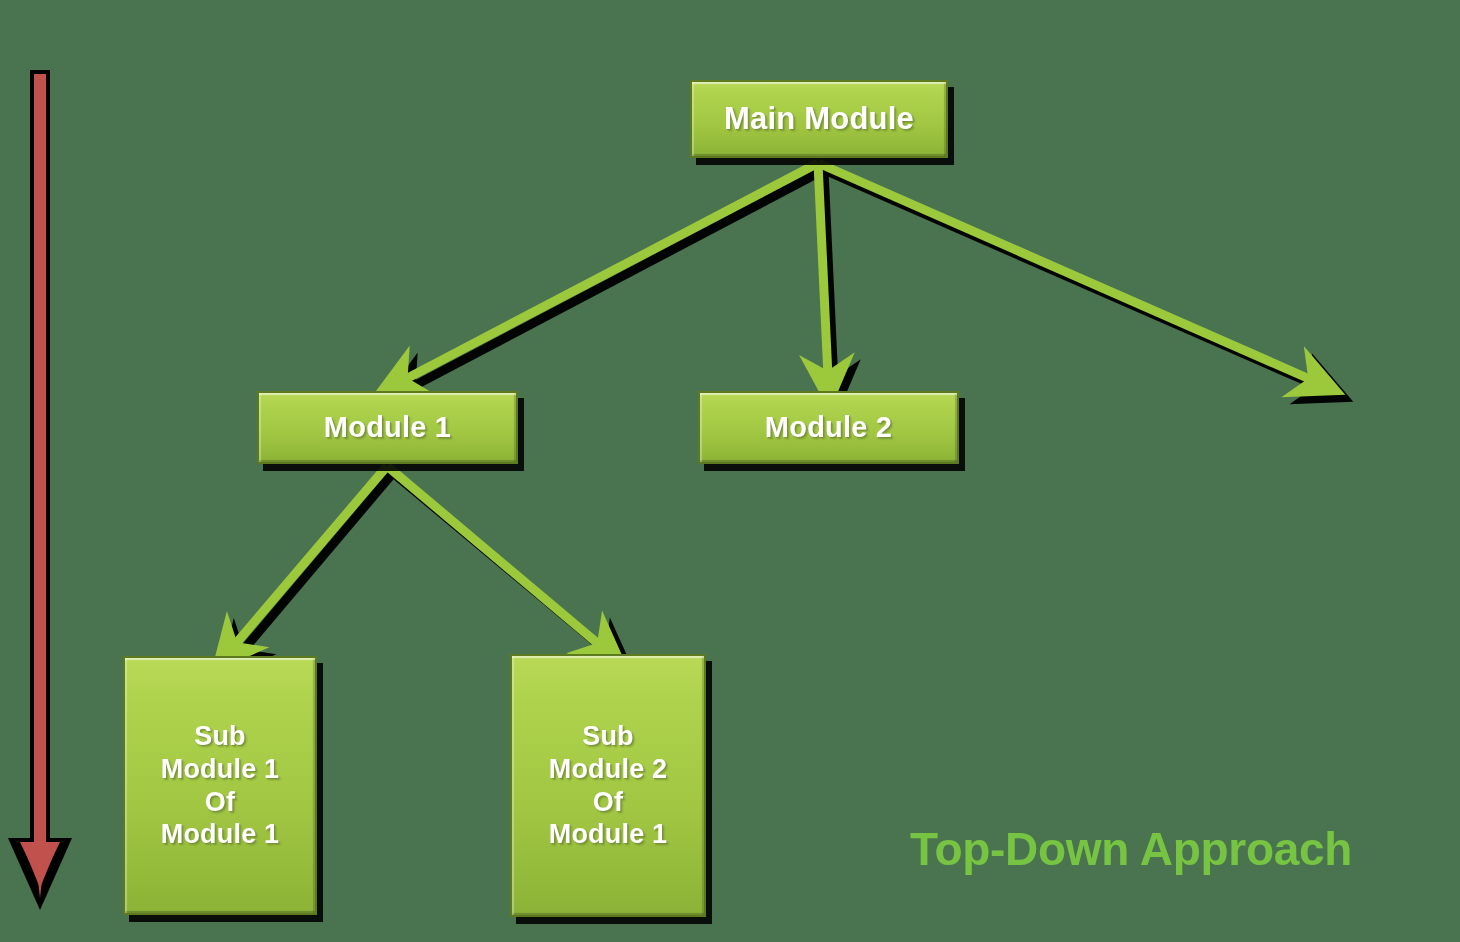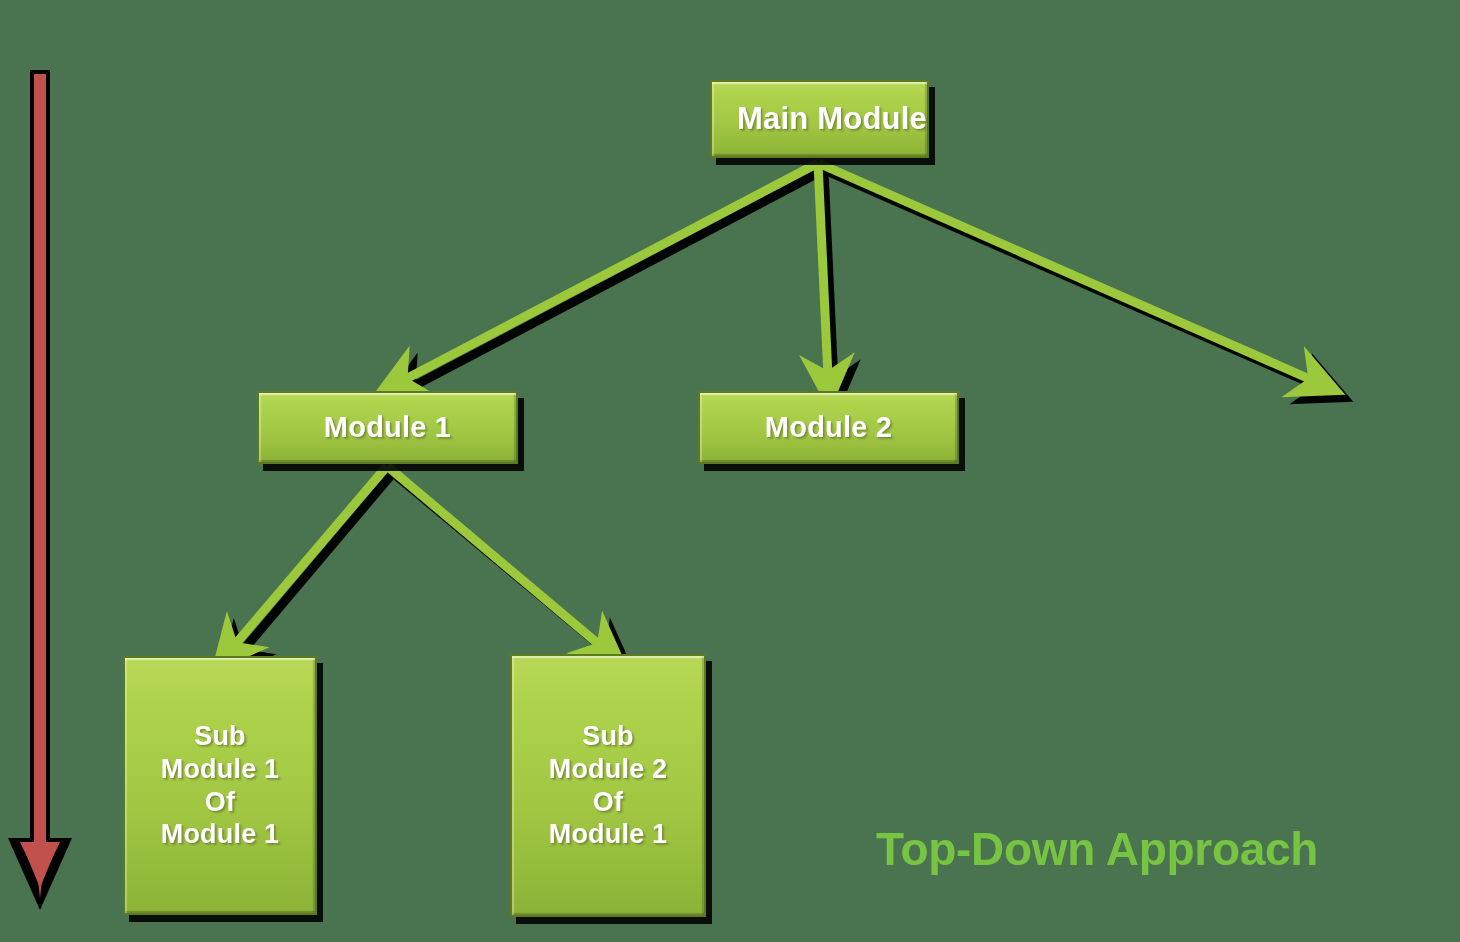--- a/index.html
+++ b/index.html
@@ -50,21 +50,21 @@
   .module-box .label {
     color: #ffffff;
     font-weight: bold;
     letter-spacing: 0.2px;
     text-shadow:
       1px 1px 0 rgba(120,140,60,0.55),
       2px 2px 2px rgba(80,100,40,0.45);
     white-space: pre-line;
     line-height: 1.22;
   }
-  .box-main  { left: 710px; top: 80px;  width: 219px; height: 78px; justify-content: flex-end; }
+  .box-main  { left: 690px; top: 80px;  width: 258px; height: 78px; }
   .box-main .label  { font-size: 31px; }
 
   .box-m1 { left: 257px;  top: 391px; width: 261px; height: 73px; }
   .box-m2 { left: 698px;  top: 391px; width: 261px; height: 73px; }
   .box-m3 { left: 1192px; top: 391px; width: 262px; height: 73px; }
   .box-m1 .label, .box-m2 .label, .box-m3 .label { font-size: 29px; }
 
   .box-sm1 { left: 123px; top: 656px; width: 194px; height: 259px; }
   .box-sm2 { left: 510px; top: 654px; width: 196px; height: 263px; }
   .box-sm1 .label, .box-sm2 .label { font-size: 27px; }
@@ -75,21 +75,21 @@
     left: 8px;
     top: 58px;
     width: 80px;
     height: 862px;
     z-index: 4;
   }
 
   
   #caption {
     position: absolute;
-    left: 876px;
+    left: 910px;
     top: 822px;
     color: #76c442;
     font-size: 46px;
     font-weight: bold;
     letter-spacing: -0.3px;
     z-index: 6;
     white-space: nowrap;
   }
 </style>
 </head>

